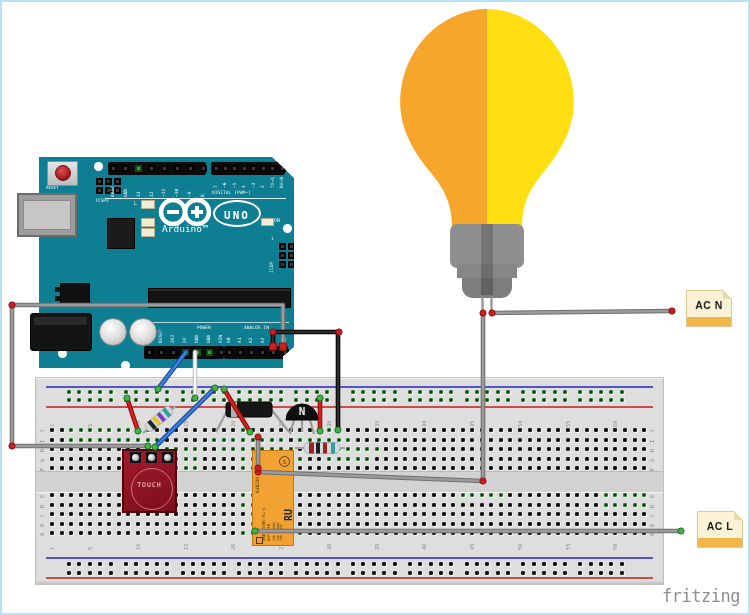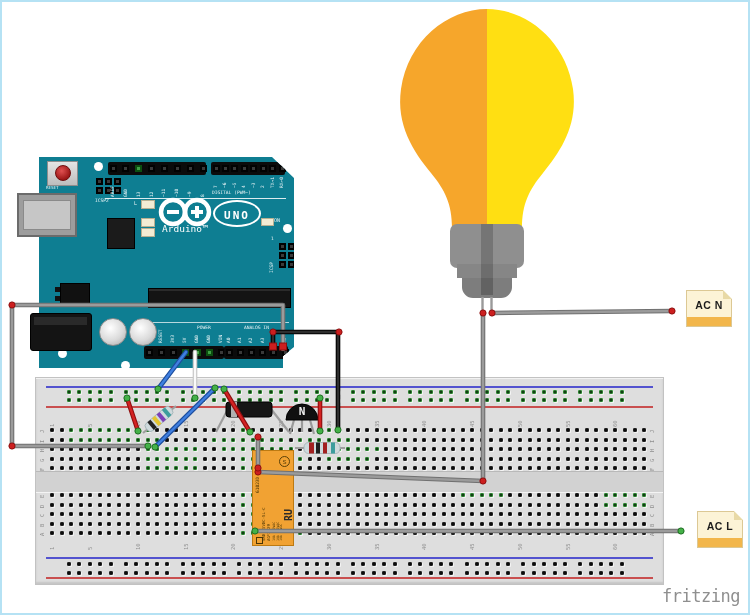--- a/index.html
+++ b/index.html
@@ -1068,20 +1068,33 @@
       <span class="vl" style="left: 434.2px; top: 49px; font-size: 5.5px; color: rgb(144, 144, 144);">45</span>
       <span class="vl" style="left: 434.2px; top: 172px; font-size: 5.5px; color: rgb(144, 144, 144);">45</span>
       <span class="vl" style="left: 481.95px; top: 49px; font-size: 5.5px; color: rgb(144, 144, 144);">50</span>
       <span class="vl" style="left: 481.95px; top: 172px; font-size: 5.5px; color: rgb(144, 144, 144);">50</span>
       <span class="vl" style="left: 529.7px; top: 49px; font-size: 5.5px; color: rgb(144, 144, 144);">55</span>
       <span class="vl" style="left: 529.7px; top: 172px; font-size: 5.5px; color: rgb(144, 144, 144);">55</span>
       <span class="vl" style="left: 577.45px; top: 49px; font-size: 5.5px; color: rgb(144, 144, 144);">60</span>
       <span class="vl" style="left: 577.45px; top: 172px; font-size: 5.5px; color: rgb(144, 144, 144);">60</span>
     </div>
 
+  <div id="touch">
+    <div class="tpin" style="left:6px">
+        <i></i>
+      </div>
+    <div class="tpin" style="left:22px">
+        <i></i>
+      </div>
+    <div class="tpin" style="left:38px">
+        <i></i>
+      </div>
+    <div class="ring"></div>
+    <div class="tl">TOUCH</div>
+  </div>
 
   <div id="relay">
     <span class="vl" style="left:3px;top:42px;font-size:4.5px">61023D</span>
     <div class="logo">S</div>
     <span class="vl" style="left:31px;top:70px;font-size:10px;font-weight:bold;color:#2b2b2b">RU</span>
     <span class="vl" style="left:9px;top:90px;font-size:4px">SRD-05VDC-SL-C</span>
     <span class="vl" style="left:14px;top:90px;font-size:4px">AG*3029</span>
     <span class="vl" style="left:20px;top:90px;font-size:3.2px">10A 250VAC</span>
     <span class="vl" style="left:23.5px;top:90px;font-size:3.2px">10A 125VAC</span>
     <span class="vl" style="left:27px;top:90px;font-size:3.2px">10A 30VDC</span>

